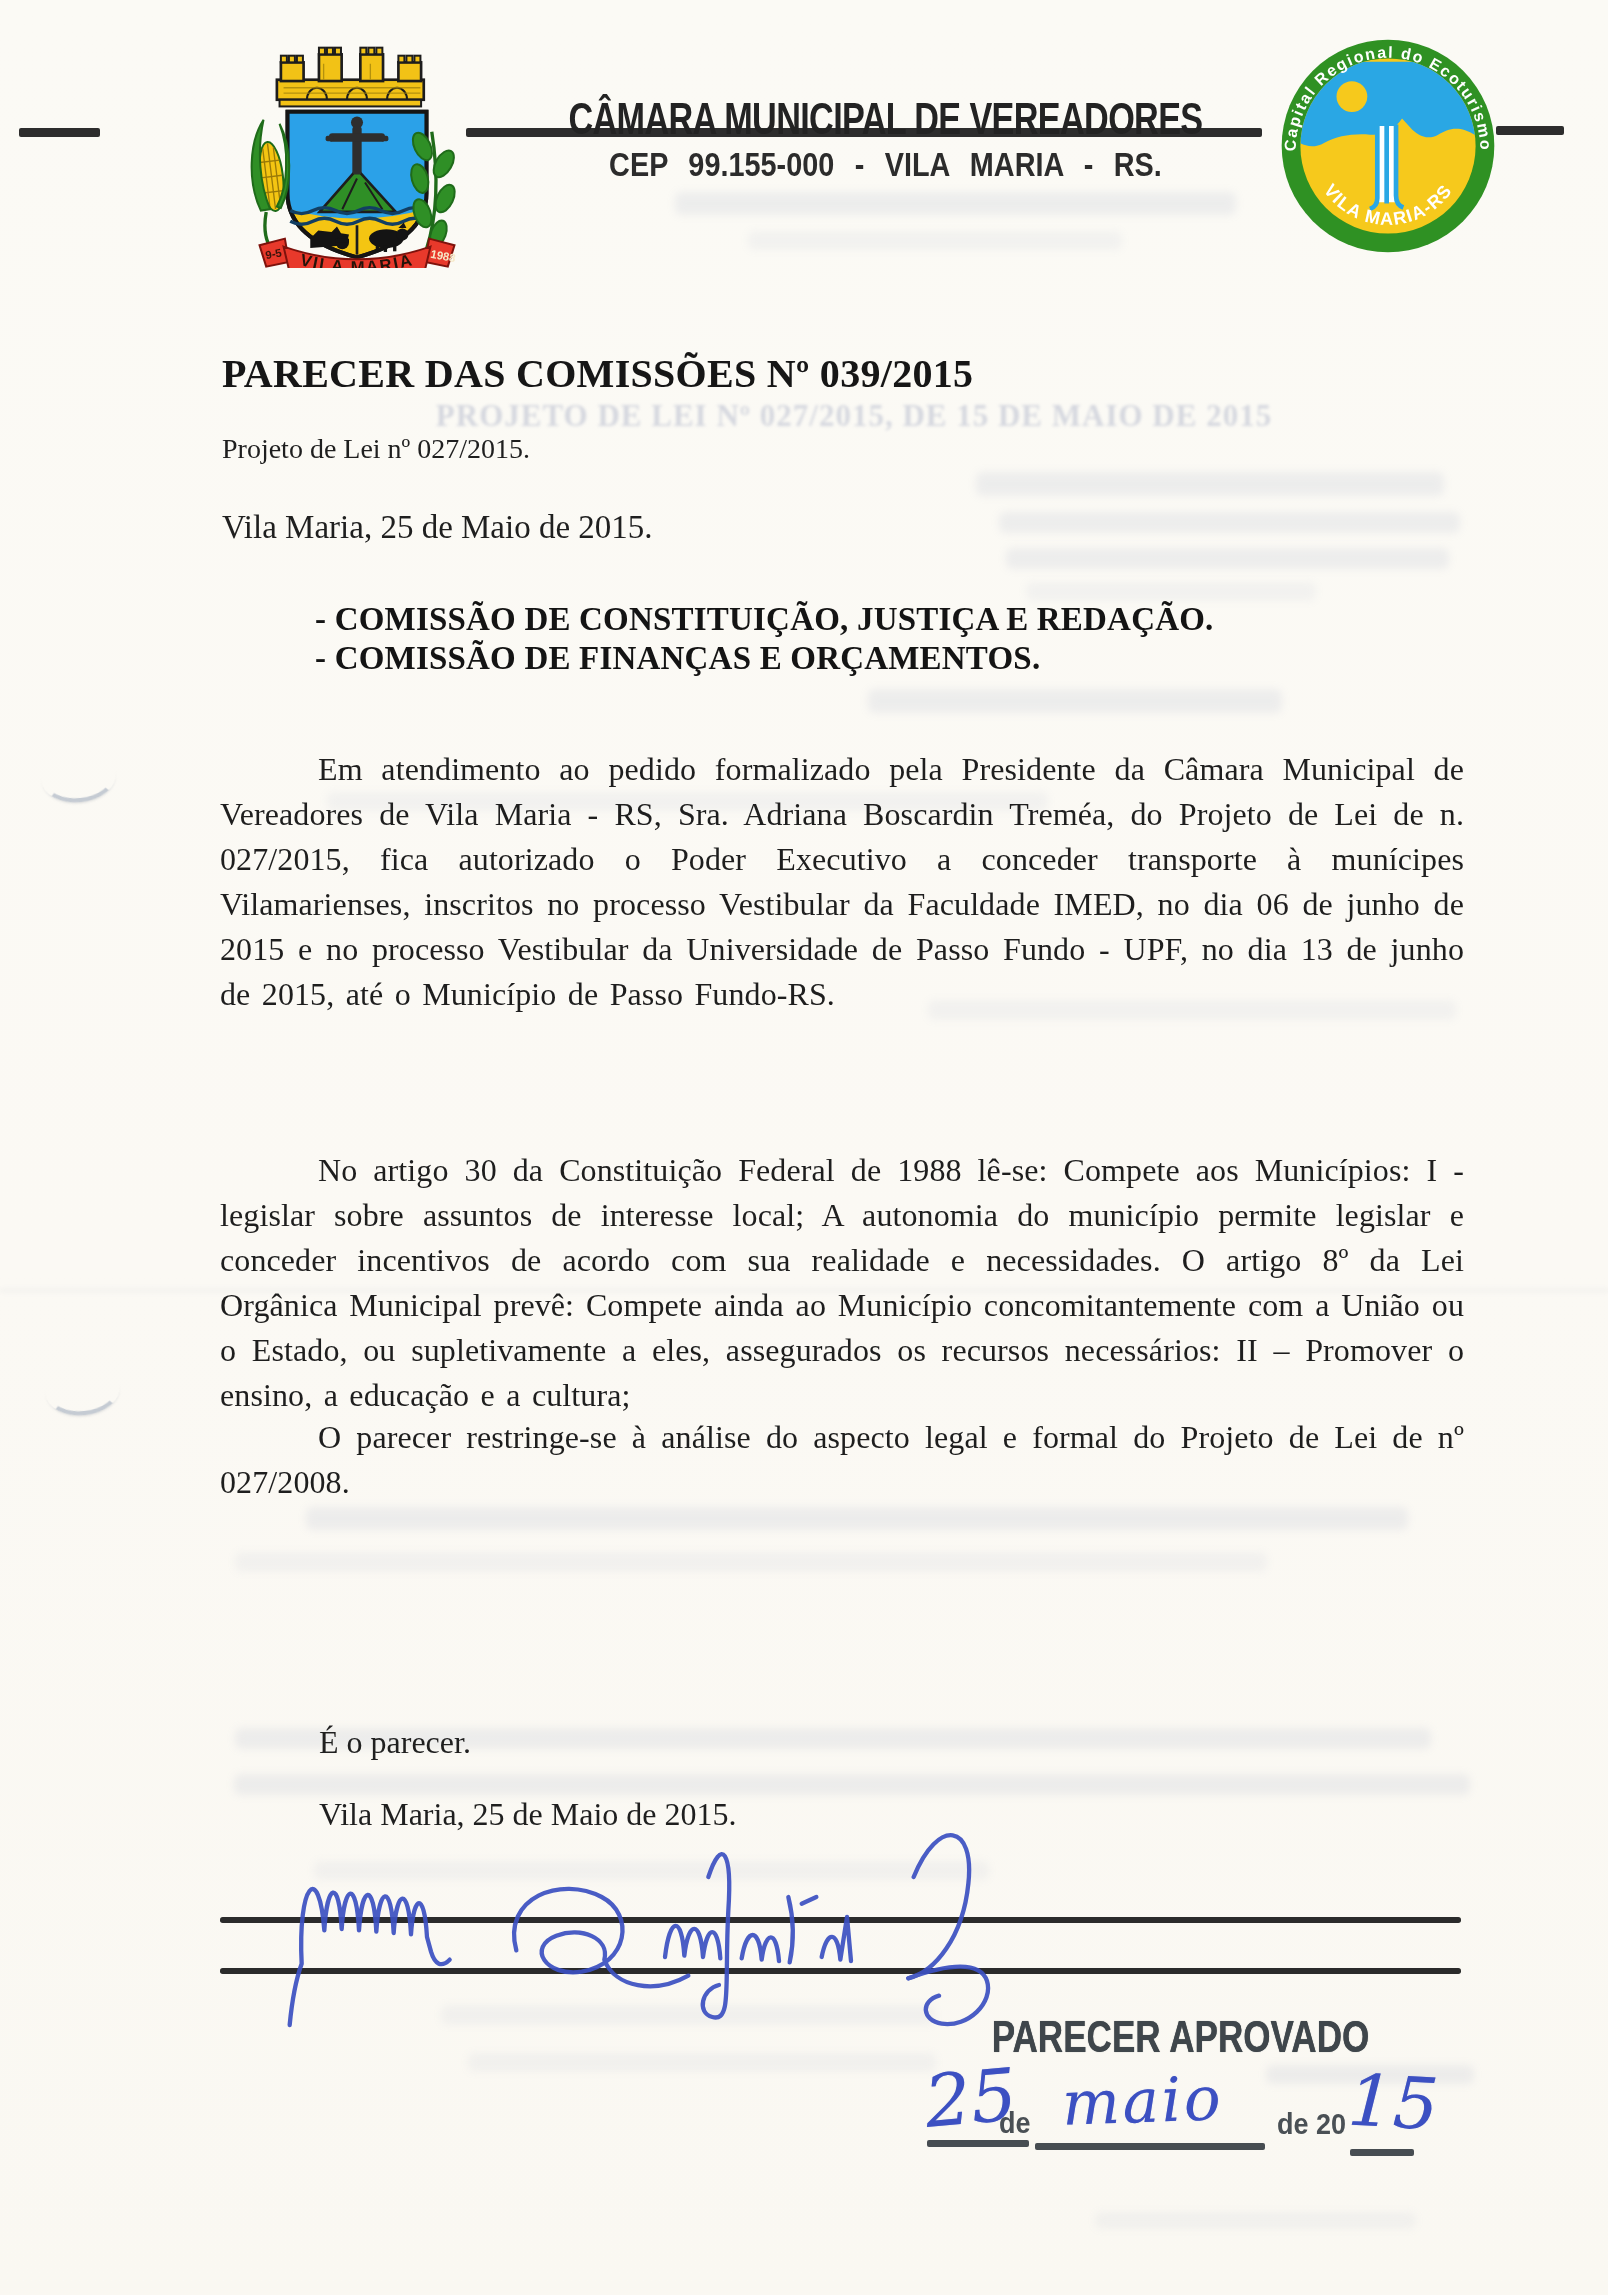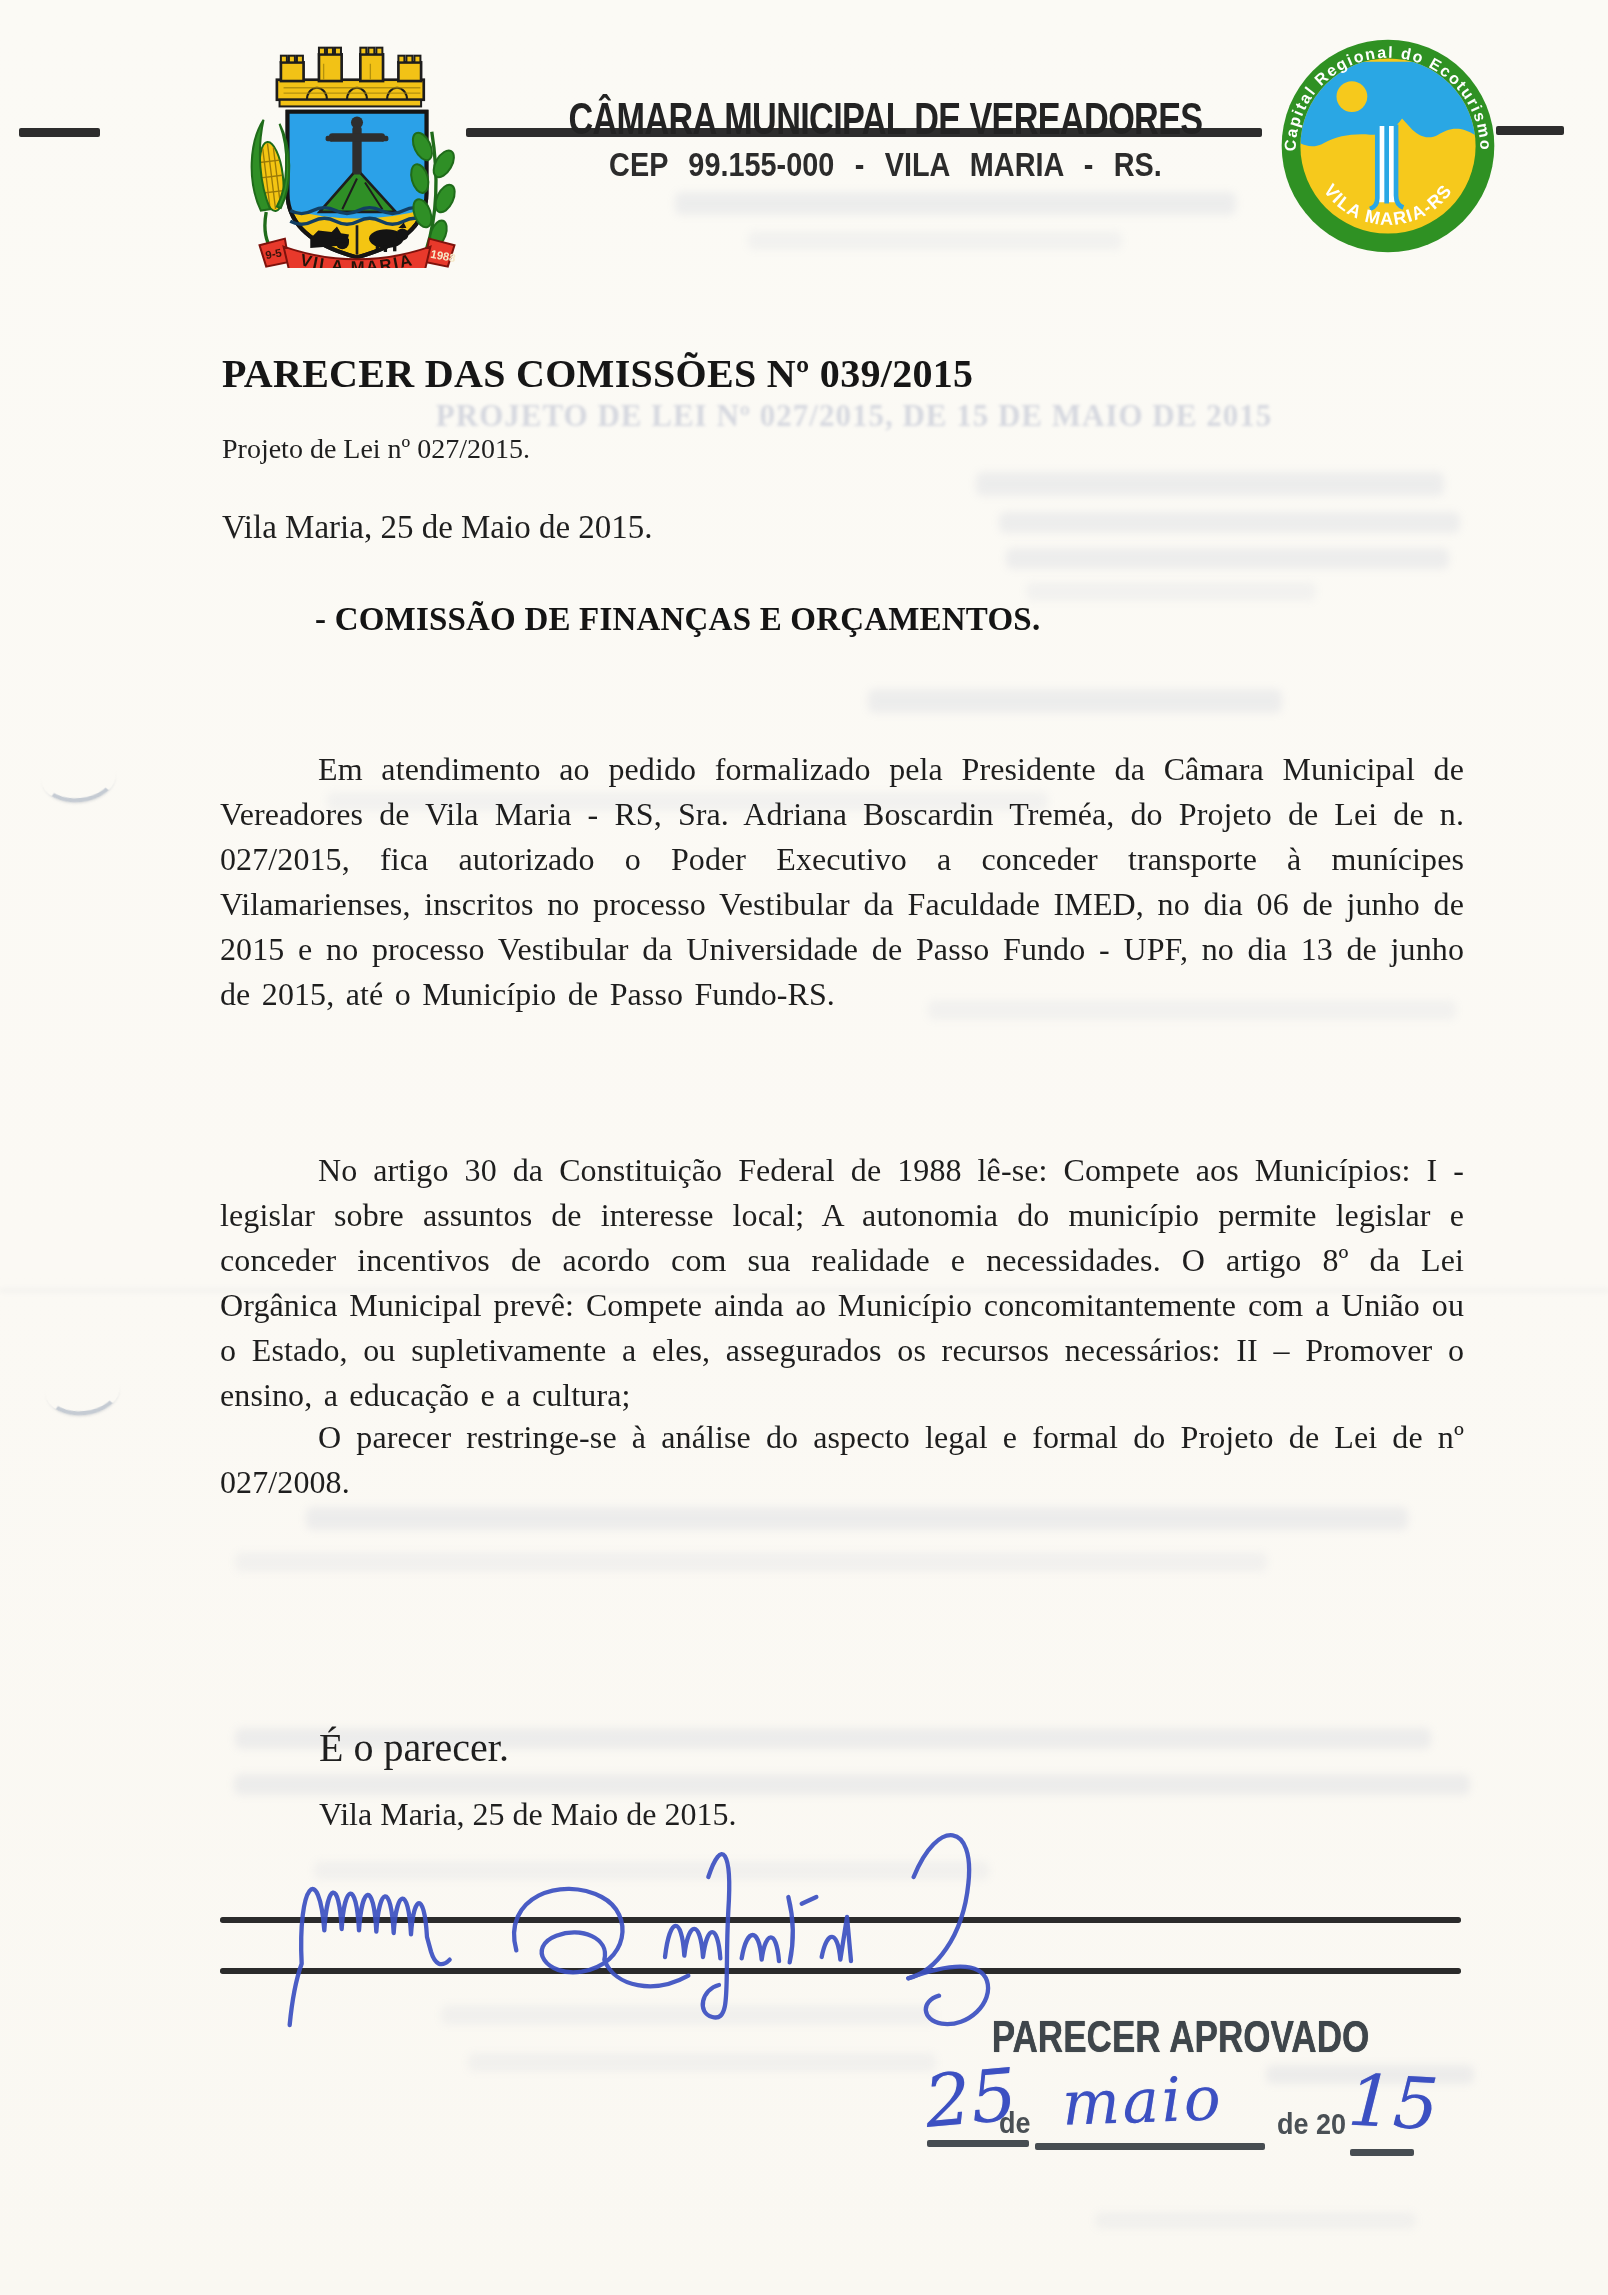--- a/index.html
+++ b/index.html
@@ -30,21 +30,21 @@
   
   .doc-title{left:222px;top:350px;font-size:40px;font-weight:bold;letter-spacing:0.3px;color:#161616;}
   .subject{left:222px;top:433px;font-size:28px;}
   .place-date{left:222px;top:509px;font-size:33px;}
   .commissions{left:315px;top:600px;font-size:33px;font-weight:bold;line-height:39px;color:#141414;letter-spacing:0.2px;}
   .para{
     left:220px;width:1244px;font-size:32px;line-height:45px;
     text-align:justify;text-indent:98px;letter-spacing:0.1px;word-spacing:3.3px;color:#1e1e1e;
   }
   .p1{top:747px;} .p2{top:1140px;margin-top:8px;} .p3{top:1415px;} .p4{top:1522px;}
-  .closing{left:220px;top:1724px;font-size:40px;text-indent:99px;width:668px;}
+  .closing{left:220px;top:1724px;font-size:32px;text-indent:99px;width:668px;}
   .closing-date{left:220px;top:1796px;font-size:32px;text-indent:99px;width:801px;}
 
   
   .sig-line{background:#2b2b2b;height:6px;border-radius:2.7px;z-index:3;}
   .signature-svg{z-index:5;}
 
   
   .stamp-label{
     left:960px;top:2012px;width:441px;text-align:center;
     font-family:"Liberation Sans","DejaVu Sans",sans-serif;font-weight:bold;
@@ -253,20 +253,21 @@
   <div class="crease" style="top:1288px;"></div>
 
   <div class="hole" style="left:41px;top:753px;"></div>
   <div class="hole" style="left:45px;top:1366px;"></div>
 
   <div class="abs doc-title">PARECER DAS COMISSÕES Nº 039/2015</div>
   <div class="abs subject">Projeto de Lei nº 027/2015.</div>
   <div class="abs place-date">Vila Maria, 25 de Maio de 2015.</div>
 
   <div class="abs commissions">
+    <div>- COMISSÃO DE CONSTITUIÇÃO, JUSTIÇA E REDAÇÃO.</div>
     <div>- COMISSÃO DE FINANÇAS E ORÇAMENTOS.</div>
   </div>
 
   <div class="abs para p1">Em atendimento ao pedido formalizado pela Presidente da Câmara Municipal de Vereadores de Vila Maria - RS, Sra. Adriana Boscardin Treméa, do Projeto de Lei de n. 027/2015, fica autorizado o Poder Executivo a conceder transporte à munícipes Vilamarienses, inscritos no processo Vestibular da Faculdade IMED, no dia 06 de junho de 2015 e no processo Vestibular da Universidade de Passo Fundo - UPF, no dia 13 de junho de 2015, até o Município de Passo Fundo-RS.</div>
   <div class="abs para p2">No artigo 30 da Constituição Federal de 1988 lê-se: Compete aos Municípios: I - legislar sobre assuntos de interesse local; A autonomia do município permite legislar e conceder incentivos de acordo com sua realidade e necessidades. O artigo 8º da Lei Orgânica Municipal prevê: Compete ainda ao Município concomitantemente com a União ou o Estado, ou supletivamente a eles, assegurados os recursos necessários: II – Promover o ensino, a educação e a cultura;</div>
   <div class="abs para p3">O parecer restringe-se à análise do aspecto legal e formal do Projeto de Lei de nº 027/2008.</div>
 
   <div class="abs closing">É o parecer.</div>
   <div class="abs closing-date">Vila Maria, 25 de Maio de 2015.</div>
 

